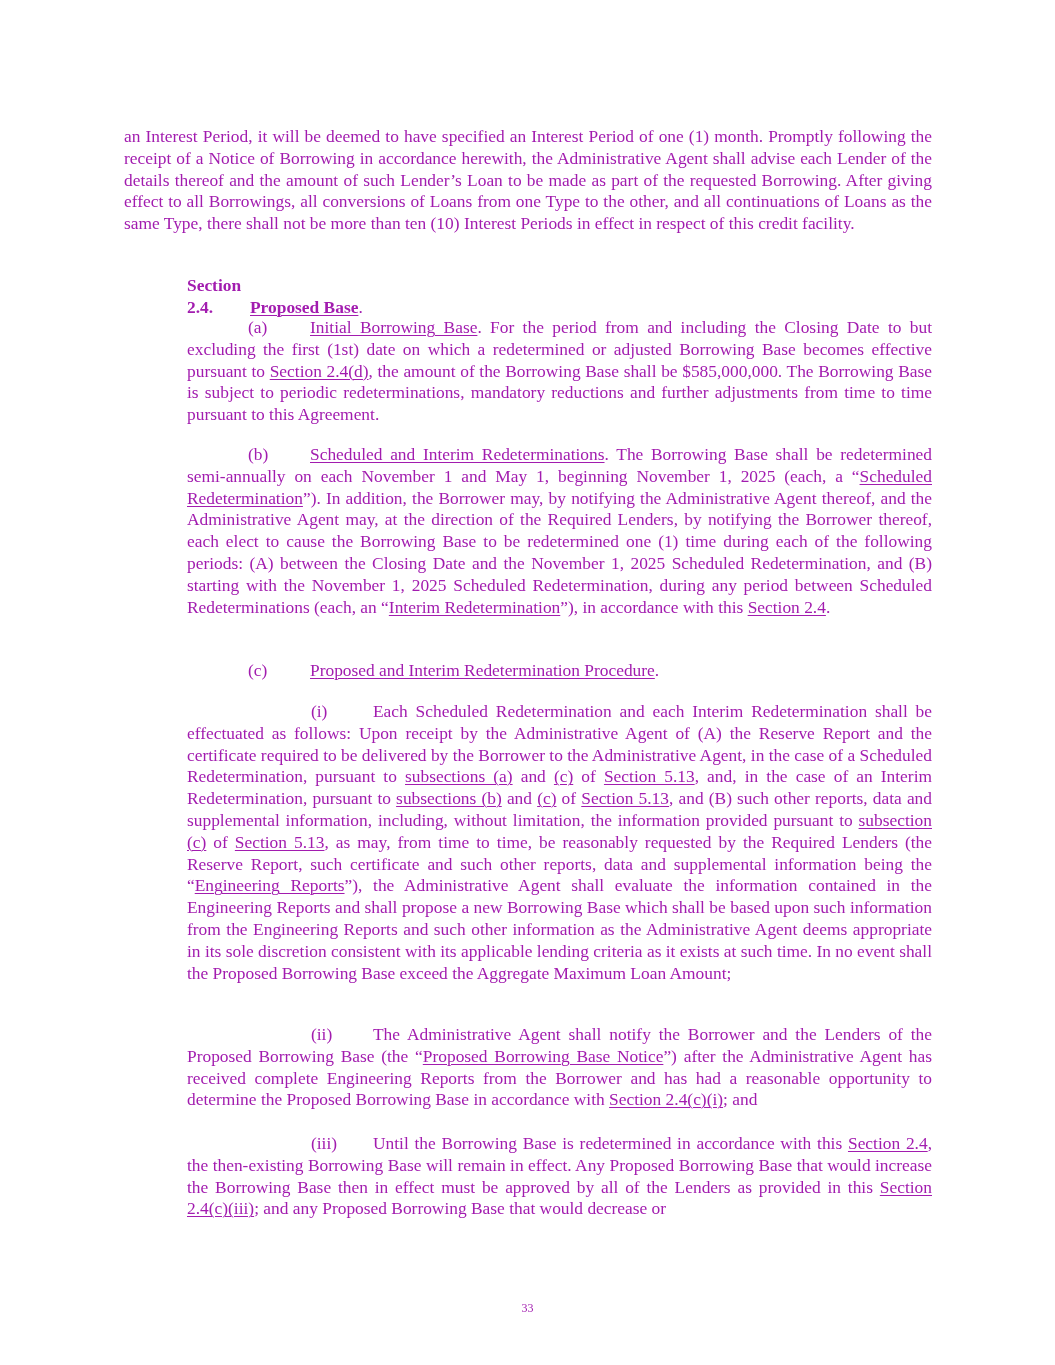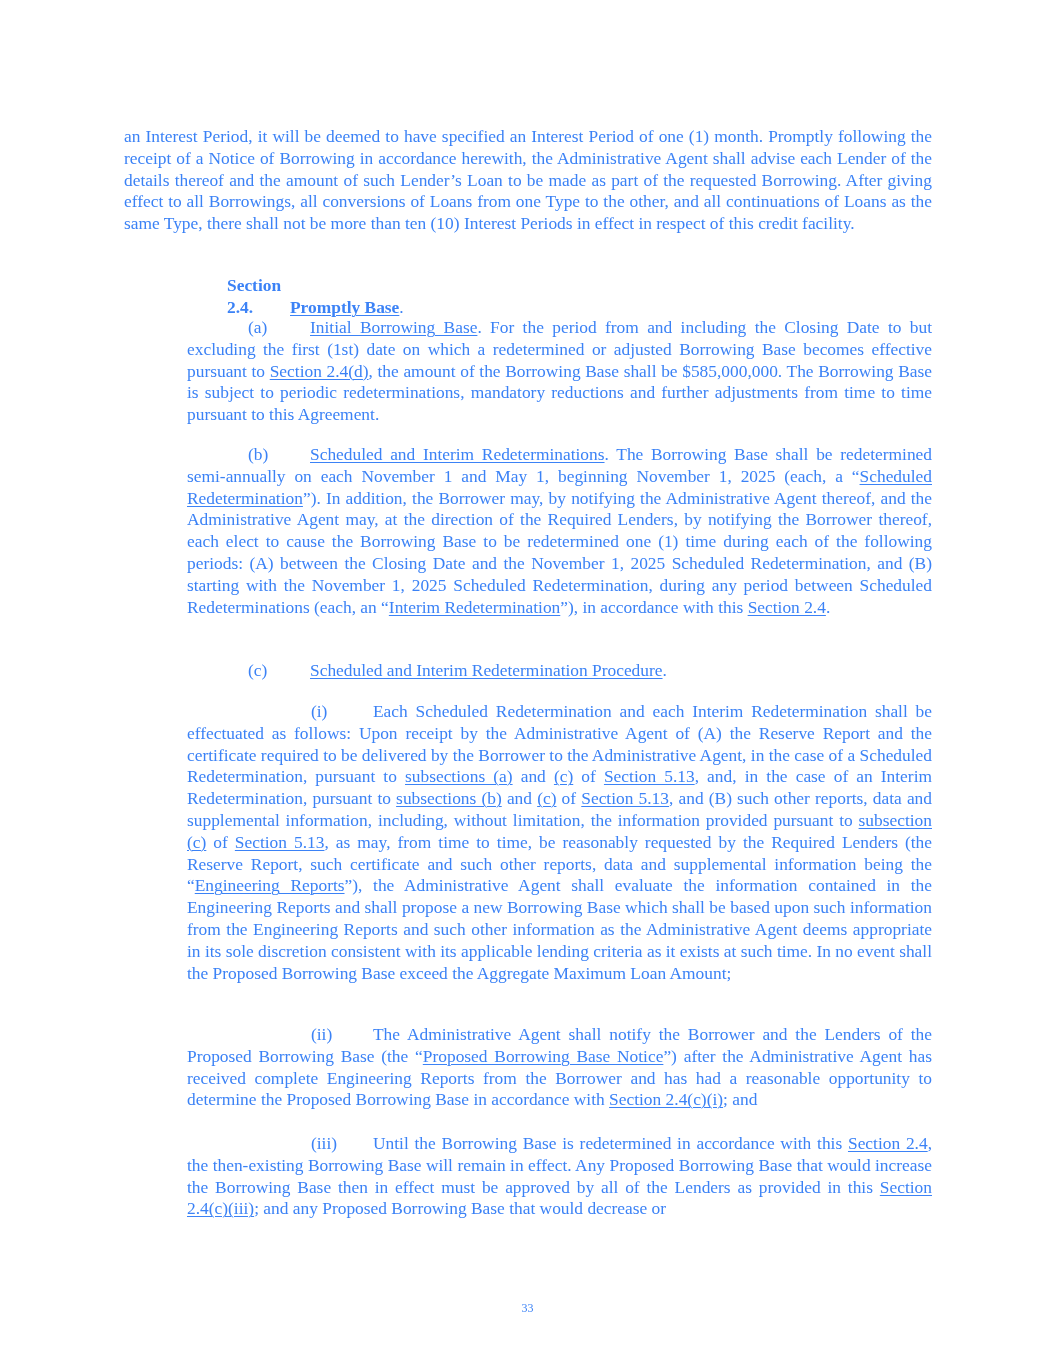--- a/index.html
+++ b/index.html
@@ -1,50 +1,50 @@
 <!DOCTYPE html>
 <html><head>
 <meta charset="utf-8">
 <style>
   html, body { margin: 0; padding: 0; background: #ffffff; }
   body { width: 1055px; height: 1365px; position: relative; overflow: hidden; }
   .page {
     position: absolute; left: 0; top: 0; width: 1055px; height: 1365px;
-    background: #ffffff; color: #3b82f6;
+    background: #ffffff; color: #a21caf;
     font-family: "Liberation Serif", "DejaVu Serif", serif;
     font-size: 17.4px; line-height: 21.8px;
   }
   .p {
     position: absolute; text-align: justify; margin: 0;
   }
   .full { left: 124px; width: 808px; }
   .ind { left: 187px; width: 745px; }
   .u { text-decoration: underline; text-underline-offset: 2px; text-decoration-thickness: 1px; }
   .b { font-weight: bold; }
-  .tab1 { display: inline-block; width: 63px; margin-left: 40px; }
+  .tab1 { display: inline-block; width: 63px; }
   .lbl-a { display: inline-block; width: 62px; }
   .lbl-i { display: inline-block; width: 62px; }
   .lead1 { padding-left: 61px; }
   .lead2 { padding-left: 124px; }
   .pagenum { position: absolute; left: 0; width: 1055px; top: 1298px; text-align: center; font-size: 12px; }
 </style>
 </head>
 <body>
 
 <div class="page">
 
   <p class="p full" style="top:126px;"><span>an Interest Period, it will be deemed to have specified an Interest Period of one (1) month.  Promptly following the receipt of a Notice of Borrowing in accordance herewith, the Administrative Agent shall advise each Lender of the details thereof and the amount of such Lender’s Loan to be made as part of the requested Borrowing.  After giving effect to all Borrowings, all conversions of Loans from one Type to the other, and all continuations of Loans as the same Type, there shall not be more than ten (10) Interest Periods in effect in respect of this credit facility.</span></p>
 
-  <p class="p ind" style="top:275px;"><span class="b tab1">Section 2.4.</span><span class="b u">Promptly Base</span><span>.</span></p>
+  <p class="p ind" style="top:275px;"><span class="b tab1">Section 2.4.</span><span class="b u">Proposed Base</span><span>.</span></p>
 
   <p class="p ind" style="top:317px;"><span class="lead1"></span><span class="lbl-a">(a)</span><span class="u">Initial Borrowing Base</span><span>.  For the period from and including the Closing Date to but excluding the first (1st) date on which a redetermined or adjusted Borrowing Base becomes effective pursuant to </span><span class="u">Section 2.4(d)</span><span>, the amount of the Borrowing Base shall be $585,000,000.  The Borrowing Base is subject to periodic redeterminations, mandatory reductions and further adjustments from time to time pursuant to this Agreement.</span></p>
 
   <p class="p ind" style="top:444px;"><span class="lead1"></span><span class="lbl-a">(b)</span><span class="u">Scheduled and Interim Redeterminations</span><span>.  The Borrowing Base shall be redetermined semi-annually on each November 1 and May 1, beginning November 1, 2025 (each, a “</span><span class="u">Scheduled Redetermination</span><span>”).  In addition, the Borrower may, by notifying the Administrative Agent thereof, and the Administrative Agent may, at the direction of the Required Lenders, by notifying the Borrower thereof, each elect to cause the Borrowing Base to be redetermined one (1) time during each of the following periods: (A) between the Closing Date and the November 1, 2025 Scheduled Redetermination, and (B) starting with the November 1, 2025 Scheduled Redetermination, during any period between Scheduled Redeterminations (each, an “</span><span class="u">Interim Redetermination</span><span>”), in accordance with this </span><span class="u">Section 2.4</span><span>.</span></p>
 
-  <p class="p ind" style="top:660px;"><span class="lead1"></span><span class="lbl-a">(c)</span><span class="u">Scheduled and Interim Redetermination Procedure</span><span>.</span></p>
+  <p class="p ind" style="top:660px;"><span class="lead1"></span><span class="lbl-a">(c)</span><span class="u">Proposed and Interim Redetermination Procedure</span><span>.</span></p>
 
   <p class="p ind" style="top:701px;"><span class="lead2"></span><span class="lbl-i">(i)</span><span>Each Scheduled Redetermination and each Interim Redetermination shall be effectuated as follows:  Upon receipt by the Administrative Agent of (A) the Reserve Report and the certificate required to be delivered by the Borrower to the Administrative Agent, in the case of a Scheduled Redetermination, pursuant to </span><span class="u">subsections (a)</span><span> and </span><span class="u">(c)</span><span> of </span><span class="u">Section 5.13</span><span>, and, in the case of an Interim Redetermination, pursuant to </span><span class="u">subsections (b)</span><span> and </span><span class="u">(c)</span><span> of </span><span class="u">Section 5.13</span><span>, and (B) such other reports, data and supplemental information, including, without limitation, the information provided pursuant to </span><span class="u">subsection (c)</span><span> of </span><span class="u">Section 5.13</span><span>, as may, from time to time, be reasonably requested by the Required Lenders (the Reserve Report, such certificate and such other reports, data and supplemental information being the “</span><span class="u">Engineering Reports</span><span>”), the Administrative Agent shall evaluate the information contained in the Engineering Reports and shall propose a new Borrowing Base which shall be based upon such information from the Engineering Reports and such other information as the Administrative Agent deems appropriate in its sole discretion consistent with its applicable lending criteria as it exists at such time.  In no event shall the Proposed Borrowing Base exceed the Aggregate Maximum Loan Amount;</span></p>
 
   <p class="p ind" style="top:1024px;"><span class="lead2"></span><span class="lbl-i">(ii)</span><span>The Administrative Agent shall notify the Borrower and the Lenders of the Proposed Borrowing Base (the “</span><span class="u">Proposed Borrowing Base Notice</span><span>”) after the Administrative Agent has received complete Engineering Reports from the Borrower and has had a reasonable opportunity to determine the Proposed Borrowing Base in accordance with </span><span class="u">Section 2.4(c)(i)</span><span>; and</span></p>
 
   <p class="p ind" style="top:1133px;"><span class="lead2"></span><span class="lbl-i">(iii)</span><span>Until the Borrowing Base is redetermined in accordance with this </span><span class="u">Section 2.4</span><span>, the then-existing Borrowing Base will remain in effect.  Any Proposed Borrowing Base that would increase the Borrowing Base then in effect must be approved by all of the Lenders as provided in this </span><span class="u">Section 2.4(c)(iii)</span><span>; and any Proposed Borrowing Base that would decrease or</span></p>
 
   <div class="pagenum">33</div>
 </div>
 

